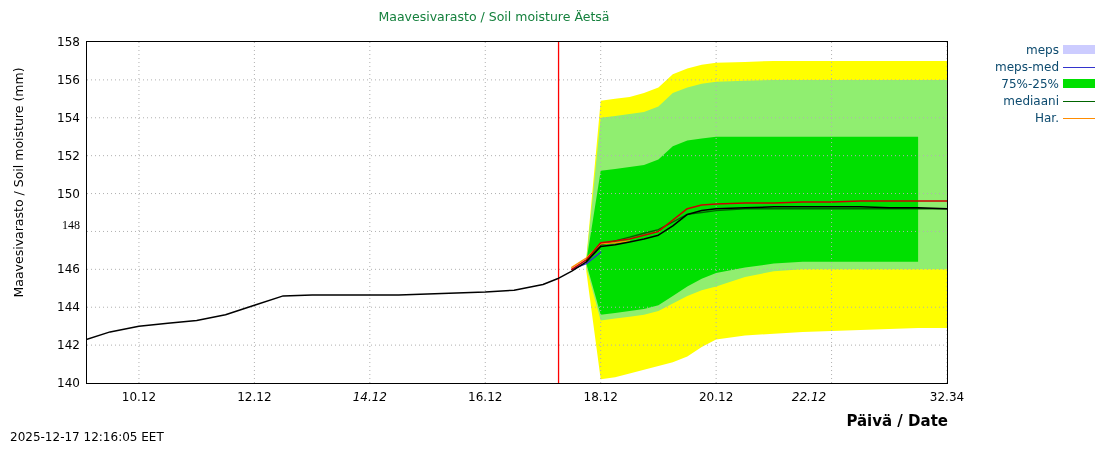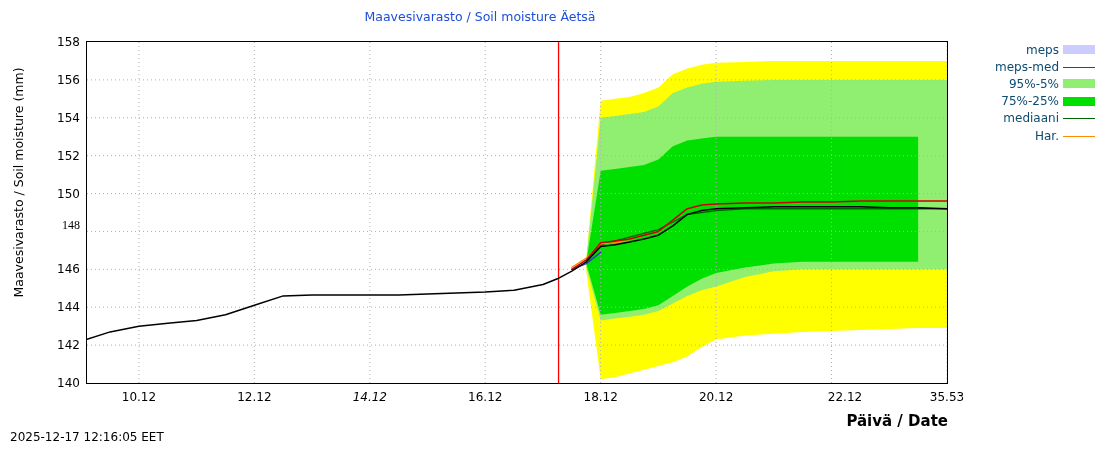--- a/index.html
+++ b/index.html
@@ -5,22 +5,22 @@
   html,body{margin:0;padding:0;}
   body{
     width:1100px;height:450px;background:#ffffff;
     font-family:"DejaVu Sans","Liberation Sans",sans-serif;
     color:#000;overflow:hidden;position:relative;
   }
   #root{position:absolute;left:0;top:0;width:1100px;height:450px;}
 
   
   .chart-title{
-    position:absolute;left:0;top:9px;width:960px;text-align:center;
-    font-size:12.5px;color:#1d4ed8;
+    position:absolute;left:14px;top:9px;width:960px;text-align:center;
+    font-size:12.5px;color:#15803d;
   }
 
   
   .plot-frame{
     position:absolute;left:86px;top:41px;width:862px;height:343px;
     border:1px solid #000;box-sizing:border-box;background:#fff;
     overflow:hidden;
   }
   .plot-inner{position:absolute;left:0;top:0;width:100%;height:100%;}
 
@@ -119,43 +119,37 @@
       </svg>
   </div>
 
   <div class="xtick-holder" id="xticks">
       <div class="xtick" style="position: absolute; left: 108.946px; top: 390px;">10.12</div>
       <div class="xtick" style="position: absolute; left: 224.383px; top: 390px;">12.12</div>
       <div class="xtick" style="position: absolute; left: 339.819px; top: 390px; font-style: italic;">14.12</div>
       <div class="xtick" style="position: absolute; left: 455.255px; top: 390px;">16.12</div>
       <div class="xtick" style="position: absolute; left: 570.691px; top: 390px;">18.12</div>
       <div class="xtick" style="position: absolute; left: 686.128px; top: 390px;">20.12</div>
-      <div class="xtick" style="position: absolute; left: 815px; top: 390px;">22.12</div>
-      <div class="xtick" style="position: absolute; left: 917px; top: 390px;">35.53</div>
+      <div class="xtick" style="position: absolute; left: 779px; top: 390px; font-style: italic;">22.12</div>
+      <div class="xtick" style="position: absolute; left: 917px; top: 390px;">32.34</div>
     </div>
 
   <div class="xlabel">Päivä / Date</div>
 
   <div class="legend" id="legend">
       <div class="legend-row">
         <span class="legend-label">meps</span>
         <span class="legend-swatch">
           <span class="bx" style="background: rgb(204, 204, 255);"></span>
         </span>
       </div>
       <div class="legend-row">
         <span class="legend-label">meps-med</span>
         <span class="legend-swatch">
           <span class="ln" style="border-top-color: rgb(51, 51, 204);"></span>
-        </span>
-      </div>
-      <div class="legend-row">
-        <span class="legend-label">95%-5%</span>
-        <span class="legend-swatch">
-          <span class="bx" style="background: rgb(144, 238, 112);"></span>
         </span>
       </div>
       <div class="legend-row">
         <span class="legend-label">75%-25%</span>
         <span class="legend-swatch">
           <span class="bx" style="background: rgb(0, 224, 0);"></span>
         </span>
       </div>
       <div class="legend-row">
         <span class="legend-label">mediaani</span>

